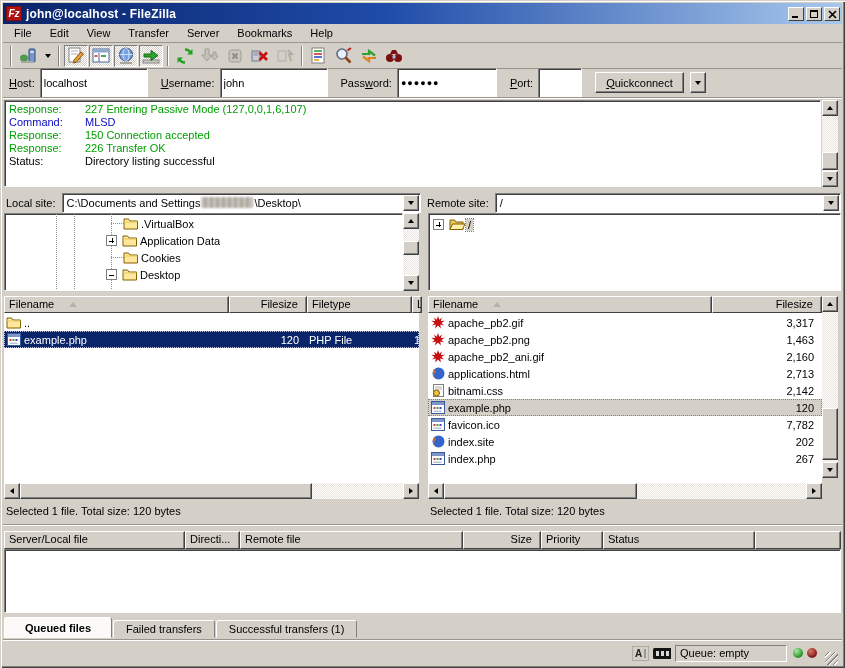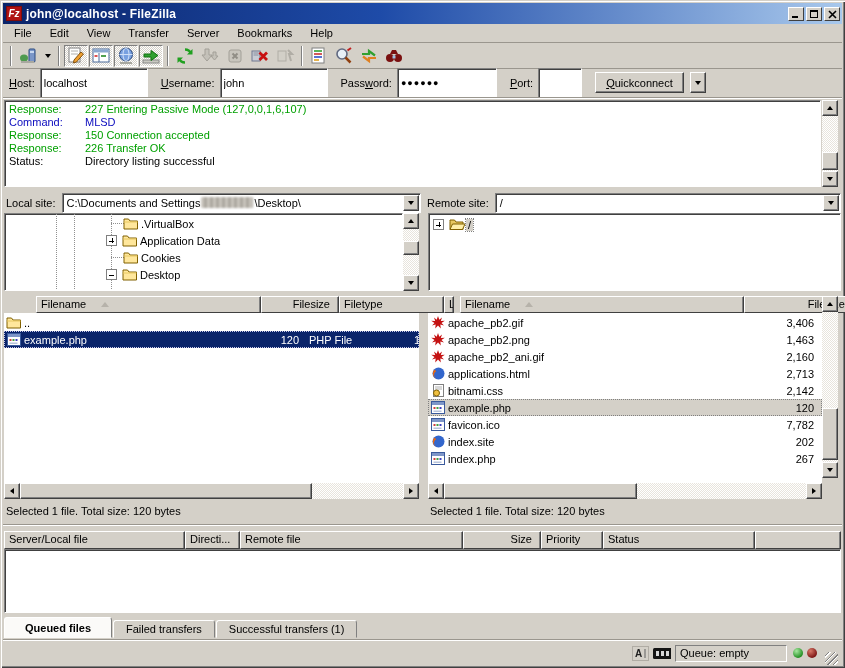--- a/index.html
+++ b/index.html
@@ -78,21 +78,21 @@
   .tree{top:213px;height:78px;overflow:hidden;position:absolute;}
   .trow{position:absolute;height:17px;display:flex;align-items:center;white-space:nowrap;cursor:default;}
   .texp{width:11px;height:11px;border:1px solid #808080;background:#fff;position:relative;margin-right:5px;flex:0 0 11px;}
   .texp::before{content:"";position:absolute;left:2px;top:4.5px;width:5px;height:1px;background:#000;}
   .texp.plus::after{content:"";position:absolute;left:4.5px;top:2px;width:1px;height:5px;background:#000;}
   .tlabel{padding:0 2px;}
   .tlabel.selgray{background:#D4D0C8;outline:1px dotted #808080;}
   .guide-v{position:absolute;width:1px;background-image:repeating-linear-gradient(to bottom,#909090 0 1px,transparent 1px 2px);}
   .guide-h{position:absolute;height:1px;background-image:repeating-linear-gradient(to right,#909090 0 1px,transparent 1px 2px);}
   
-  .hdr{position:absolute;height:17px;display:grid;margin-left:32px;}
+  .hdr{position:absolute;height:17px;display:grid;}
   .hcell{background:#D4D0C8;border:1px solid;border-color:#fff #404040 #404040 #fff;box-shadow:inset -1px 0 0 #808080;
     padding:1px 4px;white-space:nowrap;overflow:hidden;position:relative;cursor:pointer;}
   .hcell.r{text-align:right;padding-right:8px;}
   .sortarrow{position:absolute;left:64px;top:5px;width:0;height:0;border-left:4px solid transparent;border-right:4px solid transparent;border-bottom:5px solid #B6B2AA;}
   .listbody{position:absolute;background:#fff;overflow:hidden;}
   .frow{position:absolute;left:0;right:0;height:17px;display:grid;align-items:center;cursor:default;white-space:nowrap;}
   .frow .fic{width:16px;display:inline-flex;justify-content:center;}
   .fcell{overflow:hidden;display:flex;align-items:center;gap:2px;padding-left:2px;}
   .fcell.r{justify-content:flex-end;padding-right:8px;display:flex;}
   .frow.selnavy{background:var(--selection,#0A246A);color:#fff;outline:1px dotted #C8C8E8;outline-offset:-1px;}
@@ -441,21 +441,21 @@
   <div class="abs listbody" style="left:428px;top:313px;width:394px;height:170px;">
     <div class="frow" style="top:1px;grid-template-columns:284px 1fr;">
       <span class="fcell">
           <span class="fic">
             <svg width="14" height="13" viewBox="0 0 14 13">
               <path d="M7 0 L8.3 3.8 L11 1.5 L9.8 5 L13.8 4.8 L10.5 7 L13 9.5 L9.3 8.6 L9.8 12.5 L7 9.5 L4.2 12.5 L4.7 8.6 L1 9.5 L3.5 7 L0.2 4.8 L4.2 5 L3 1.5 L5.7 3.8 Z" fill="#C41212"></path>
             </svg>
           </span>
           <span>apache_pb2.gif</span>
         </span>
-      <span class="fcell r">3,406</span>
+      <span class="fcell r">3,317</span>
     </div>
     <div class="frow" style="top:18px;grid-template-columns:284px 1fr;">
       <span class="fcell">
           <span class="fic">
             <svg width="14" height="13" viewBox="0 0 14 13">
               <path d="M7 0 L8.3 3.8 L11 1.5 L9.8 5 L13.8 4.8 L10.5 7 L13 9.5 L9.3 8.6 L9.8 12.5 L7 9.5 L4.2 12.5 L4.7 8.6 L1 9.5 L3.5 7 L0.2 4.8 L4.2 5 L3 1.5 L5.7 3.8 Z" fill="#C41212"></path>
             </svg>
           </span>
           <span>apache_pb2.png</span>
         </span>

